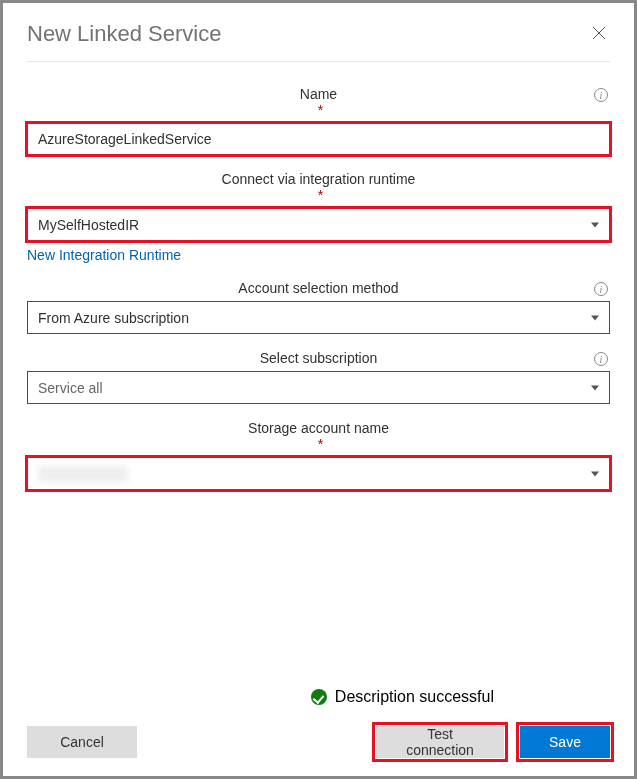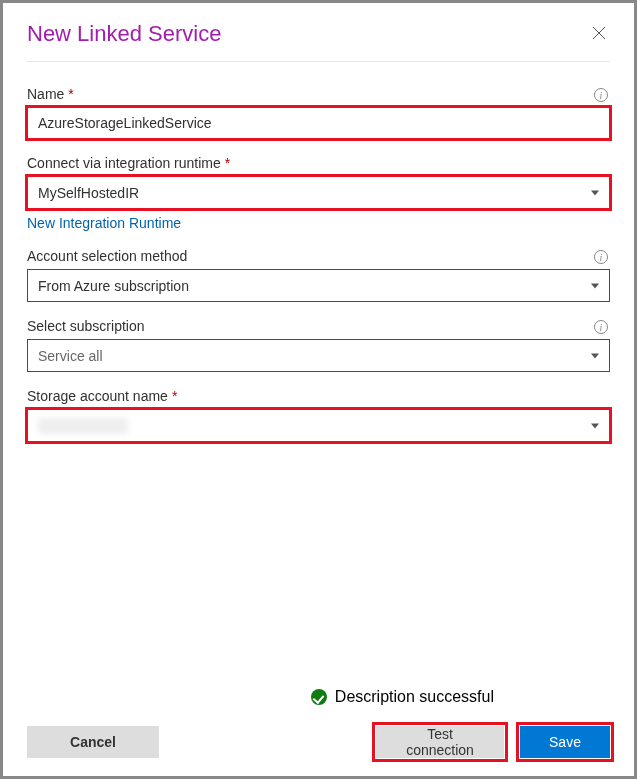--- a/index.html
+++ b/index.html
@@ -24,32 +24,32 @@
       display: flex;
       align-items: center;
       justify-content: space-between;
       padding-bottom: 14px;
       border-bottom: 1px solid #e6e6e6;
       margin-bottom: 24px;
     }
     .title {
       font-size: 22px;
       font-weight: 400;
-      color: #a21caf;
+      color: #737373;
     }
     .close {
       font-size: 17px;
       color: #555;
       cursor: pointer;
       padding: 4px;
       line-height: 1;
     }
     .form { flex: 1; }
     .field { margin-bottom: 16px; position: relative; }
-    .label-row { display: flex; align-items: center; margin-bottom: 5px; }
+    .label-row { display: flex; align-items: center; margin-bottom: 5px; flex-direction: column; }
     .label {
       font-size: 14px;
       color: #323130;
     }
     .req { color: #a80000; margin-left: 4px; font-size: 14px; }
     .info-icon {
       position: absolute;
       right: 2px;
       top: 2px;
       width: 14px; height: 14px;
@@ -148,21 +148,21 @@
     .btn {
       height: 32px;
       padding: 0 18px;
       font-size: 14px;
       border: none;
       cursor: pointer;
       display: flex;
       align-items: center;
       justify-content: center;
     }
-    .btn-cancel { background: #ddd; color: #333; width: 132px; font-weight: bold;}
+    .btn-cancel { background: #ddd; color: #333; width: 110px;}
     .spacer { flex: 1; }
     .btn-test { background: #ddd; color: #333; width: 128px; margin-right: 16px;}
     .btn-save { background: #0078d4; color: #fff; width: 90px;}
     .btn.hl-red { outline: 3px solid #e81123; outline-offset: 1px; }
     .status-wrap {
       position: absolute;
       bottom: 70px;
       right: 140px;
       display: flex;
       align-items: center;

